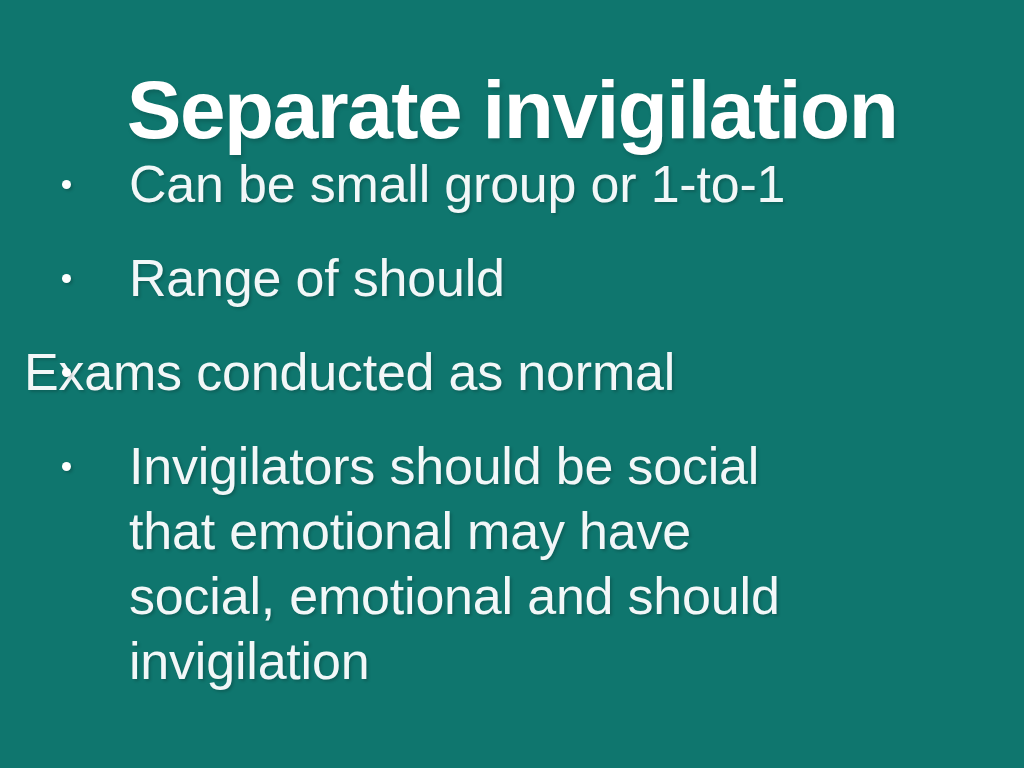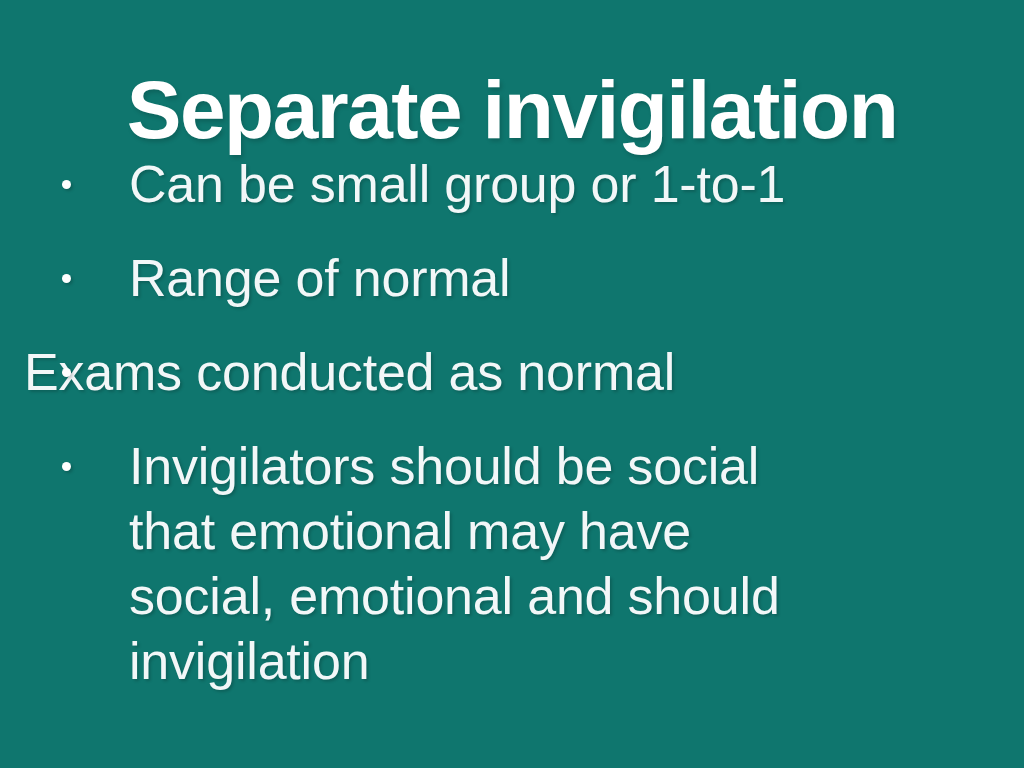--- a/index.html
+++ b/index.html
@@ -94,21 +94,21 @@
     <li class="bullet-row" style="color: rgb(242, 247, 248); text-shadow: rgba(0, 0, 0, 0.18) 2px 2px 3px;">
       <span class="bullet-marker" style="background: rgb(255, 255, 255); box-shadow: rgba(0, 0, 0, 0.18) 2px 2px 3px;"></span>
       <span class="bullet-text">
         <span class="wrap-line">Can be small group or 1-to-1</span>
       </span>
     </li>
 
     <li class="bullet-row" style="color: rgb(242, 247, 248); text-shadow: rgba(0, 0, 0, 0.18) 2px 2px 3px;">
       <span class="bullet-marker" style="background: rgb(255, 255, 255); box-shadow: rgba(0, 0, 0, 0.18) 2px 2px 3px;"></span>
       <span class="bullet-text">
-        <span class="wrap-line">Range of normal</span>
+        <span class="wrap-line">Range of should</span>
       </span>
     </li>
 
     <li class="bullet-row" style="color: rgb(242, 247, 248); text-shadow: rgba(0, 0, 0, 0.18) 2px 2px 3px; padding-left: 20px;">
       <span class="bullet-marker" style="background: rgb(255, 255, 255); box-shadow: rgba(0, 0, 0, 0.18) 2px 2px 3px;"></span>
       <span class="bullet-text">
         <span class="wrap-line">Exams conducted as normal</span>
       </span>
     </li>
 

